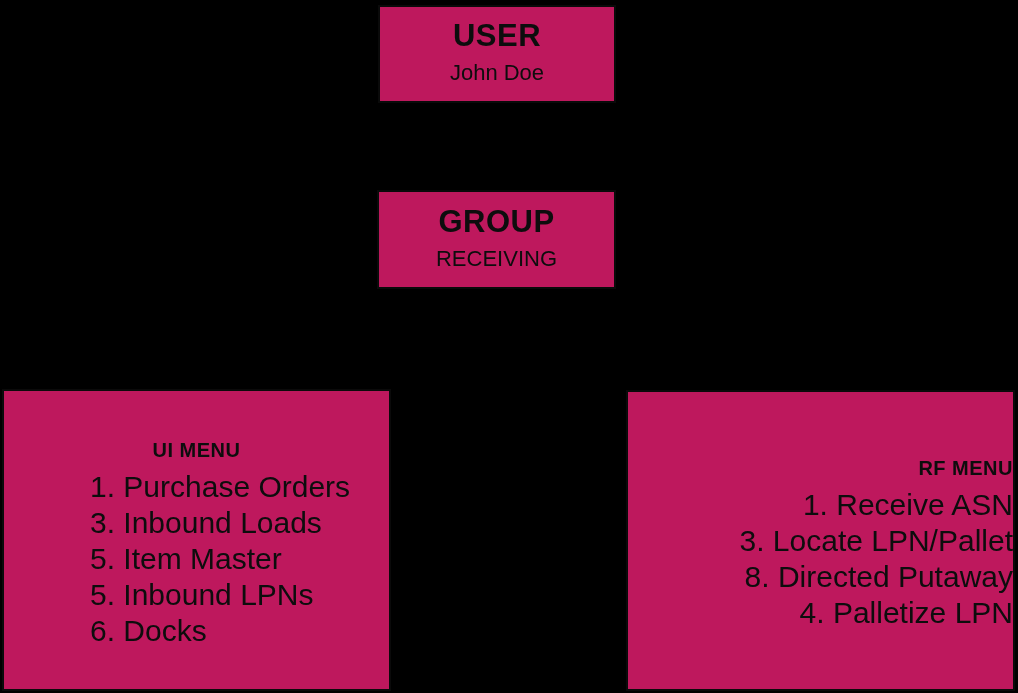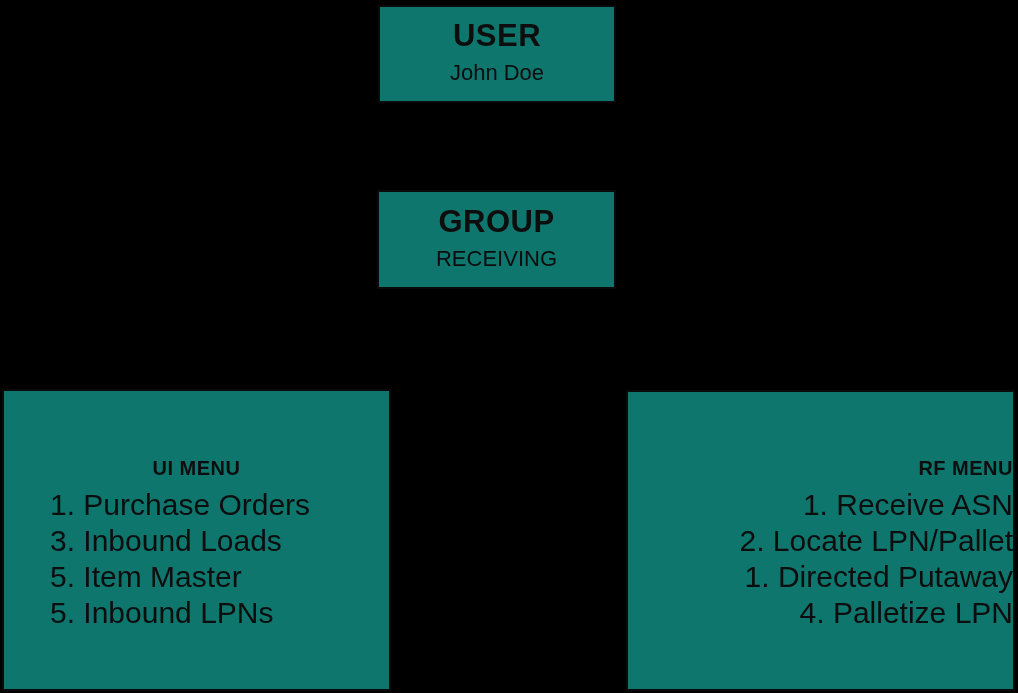--- a/index.html
+++ b/index.html
@@ -10,21 +10,21 @@
     width: 1018px;
     height: 693px;
     background: #000000;
     position: relative;
     overflow: hidden;
     font-family: "Liberation Sans", sans-serif;
     color: #0d0d0d;
   }
   .node {
     position: absolute;
-    background: #0f766e;
+    background: #be185d;
     border: 2px solid #0a0a0a;
     box-sizing: border-box;
     display: flex;
     flex-direction: column;
     justify-content: center;
   }
   .node-title {
     font-weight: bold;
     font-size: 31px;
     line-height: 37px;
@@ -69,21 +69,21 @@
     line-height: 37px;
     text-align: center;
     letter-spacing: 0.5px;
     white-space: nowrap;
   }
   .menu-item {
     font-size: 30px;
     line-height: 36px;
     white-space: nowrap;
   }
-  #ui-menu-box .menu-item { padding-left: 46px; }
+  #ui-menu-box .menu-item { padding-left: 46px; margin-left: 40px; }
   #rf-menu-box .menu-item { padding-left: 52px; }
 </style>
 </head>
 <body>
 
 <div class="node" id="user-box">
   <div class="node-title">USER</div>
   <div class="node-value">John Doe</div>
 </div>
 
@@ -91,21 +91,22 @@
   <div class="node-title">GROUP</div>
   <div class="node-value">RECEIVING</div>
 </div>
 
 <div class="node" id="ui-menu-box">
   <div class="menu-title">UI MENU</div>
   <div class="menu-item">1. Purchase Orders</div>
   <div class="menu-item">3. Inbound Loads</div>
   <div class="menu-item">5. Item Master</div>
   <div class="menu-item">5. Inbound LPNs</div>
+  <div class="menu-item">6. Docks</div>
 </div>
 
 <div class="node" id="rf-menu-box">
   <div class="menu-title">RF MENU</div>
   <div class="menu-item">1. Receive ASN</div>
-  <div class="menu-item">2. Locate LPN/Pallet</div>
-  <div class="menu-item">1. Directed Putaway</div>
+  <div class="menu-item">3. Locate LPN/Pallet</div>
+  <div class="menu-item">8. Directed Putaway</div>
   <div class="menu-item">4. Palletize LPN</div>
 </div>
 
 </body></html>

